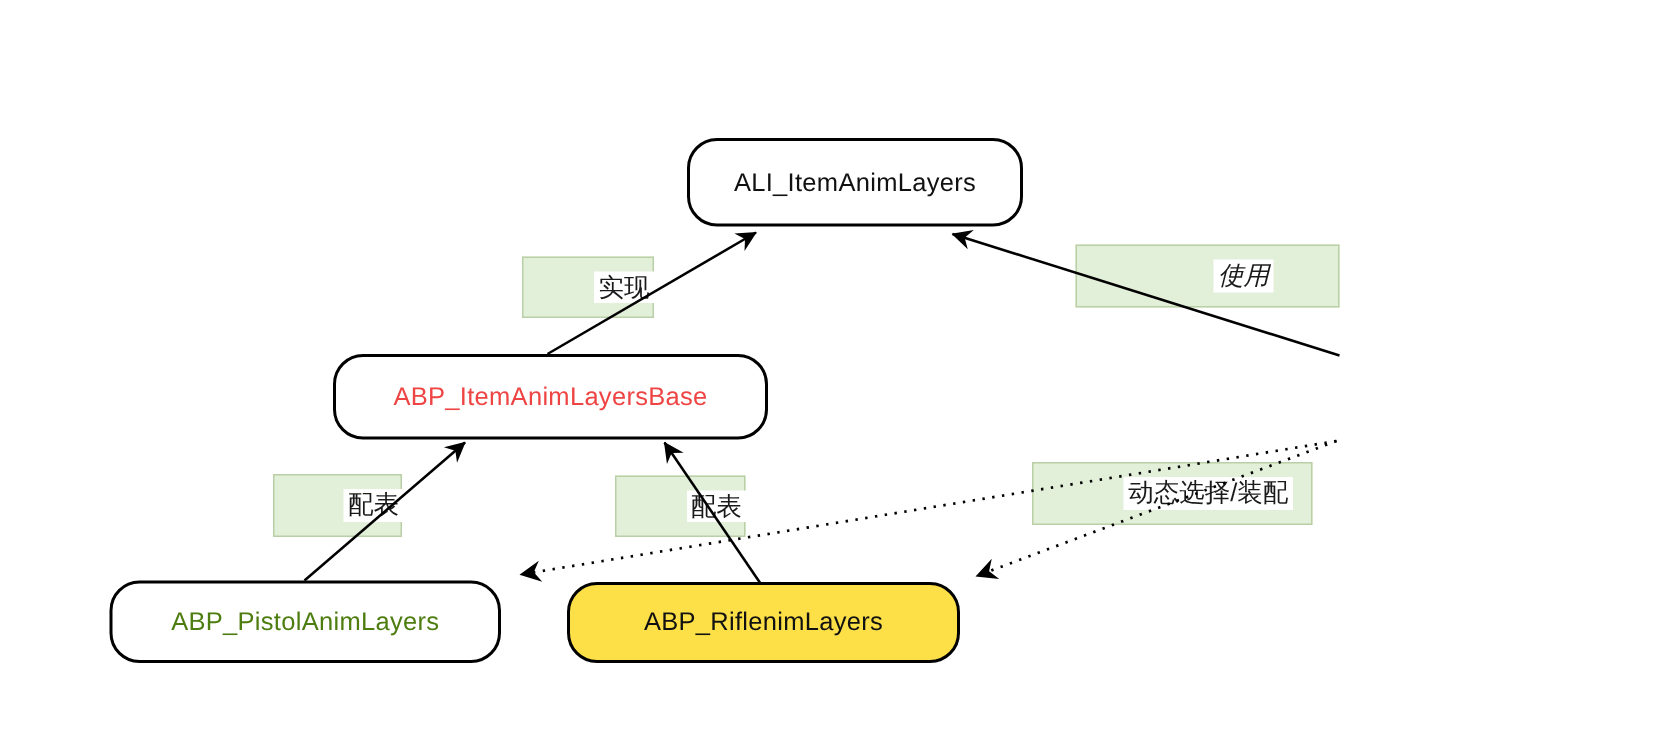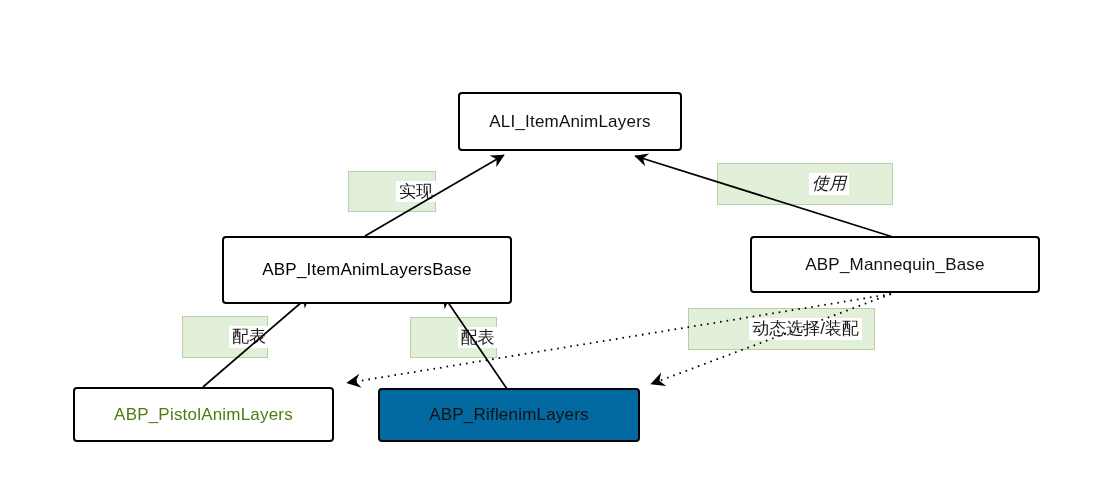--- a/index.html
+++ b/index.html
@@ -13,21 +13,21 @@
     width: 1105px;
     height: 499px;
     background: #ffffff;
     overflow: hidden;
   }
   .node {
     position: absolute;
     box-sizing: border-box;
     background: #ffffff;
     border: 2px solid #000000;
-    border-radius: 4px;
+    border-radius: 20px;
     display: flex;
     align-items: center;
     justify-content: center;
     font-size: 17px;
     color: #111111;
     z-index: 3;
     white-space: nowrap;
     letter-spacing: 0.2px;
   }
   .edge-label {
@@ -83,25 +83,22 @@
       <line x1="365" y1="236" x2="504" y2="155" stroke="#000000" marker-end="url(#arrowhead)" stroke-width="1.7"></line>
       <line x1="893" y1="237" x2="635" y2="156" stroke="#000000" marker-end="url(#arrowhead)" stroke-width="1.7"></line>
       <line x1="203" y1="387" x2="310" y2="295" stroke="#000000" marker-end="url(#arrowhead)" stroke-width="1.7"></line>
       <line x1="507" y1="389" x2="443" y2="295" stroke="#000000" marker-end="url(#arrowhead)" stroke-width="1.7"></line>
       <line x1="891" y1="294" x2="347" y2="383" stroke="#000000" marker-end="url(#arrowhead)" stroke-width="1.8" stroke-dasharray="1.6 5"></line>
       <line x1="891" y1="294" x2="651" y2="384" stroke="#000000" marker-end="url(#arrowhead)" stroke-width="1.8" stroke-dasharray="1.6 5"></line>
     </svg>
     <div class="node" style="left: 458px; top: 92px; width: 224px; height: 59px; background: rgb(255, 255, 255); border-color: rgb(0, 0, 0); color: rgb(17, 17, 17);">
       <span>ALI_ItemAnimLayers</span>
     </div>
-    <div class="node" style="left: 222px; top: 236px; width: 290px; height: 68px; background: rgb(255, 255, 255); border-color: rgb(0, 0, 0); color: #000000;">
+    <div class="node" style="left: 222px; top: 236px; width: 290px; height: 57px; background: rgb(255, 255, 255); border-color: rgb(0, 0, 0); color: #ef4444;">
       <span>ABP_ItemAnimLayersBase</span>
-    </div>
-    <div class="node" style="left: 750px; top: 236px; width: 290px; height: 57px; background: rgb(255, 255, 255); border-color: rgb(0, 0, 0); color: rgb(17, 17, 17);">
-      <span>ABP_Mannequin_Base</span>
     </div>
     <div class="node" style="left: 73px; top: 387px; width: 261px; height: 55px; background: rgb(255, 255, 255); border-color: rgb(0, 0, 0); color: #4d7c0f;">
       <span>ABP_PistolAnimLayers</span>
     </div>
-    <div class="node" style="left: 378px; top: 388px; width: 262px; height: 54px; background: #0369a1; border-color: rgb(0, 0, 0); color: rgb(17, 17, 17);">
+    <div class="node" style="left: 378px; top: 388px; width: 262px; height: 54px; background: #fde047; border-color: rgb(0, 0, 0); color: rgb(17, 17, 17);">
       <span>ABP_RiflenimLayers</span>
     </div>
   </div>
 
 </body></html>

